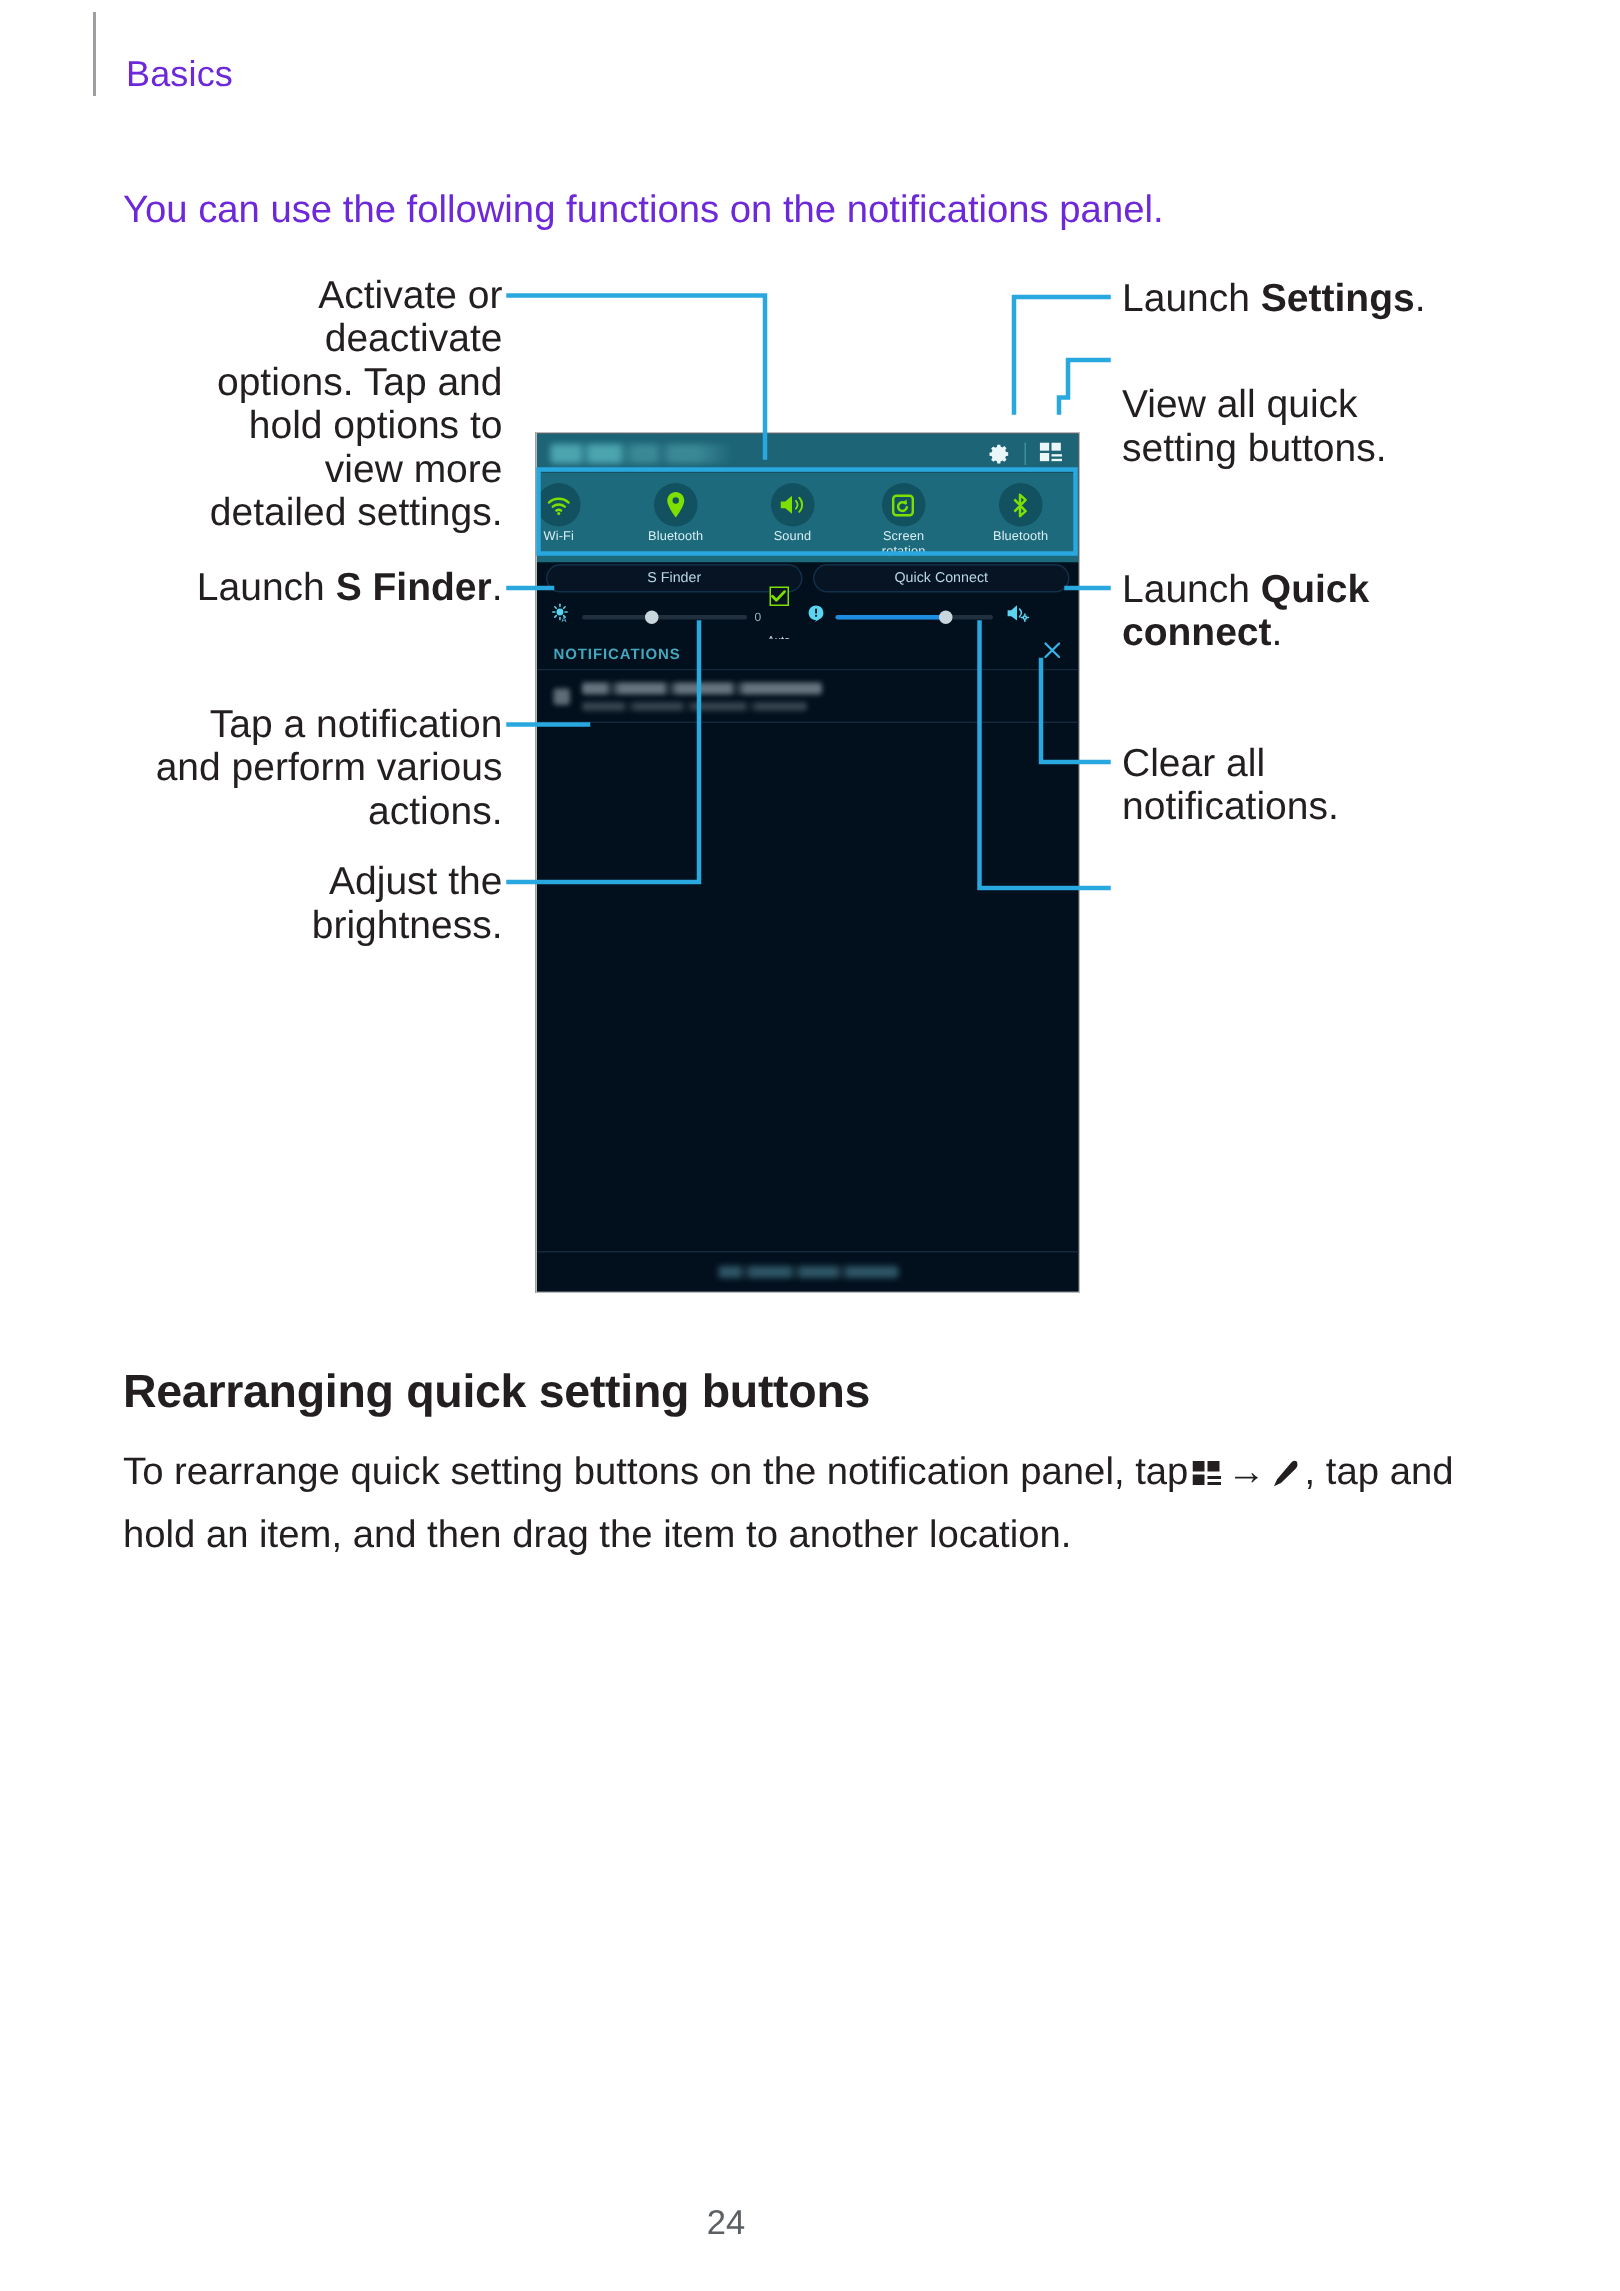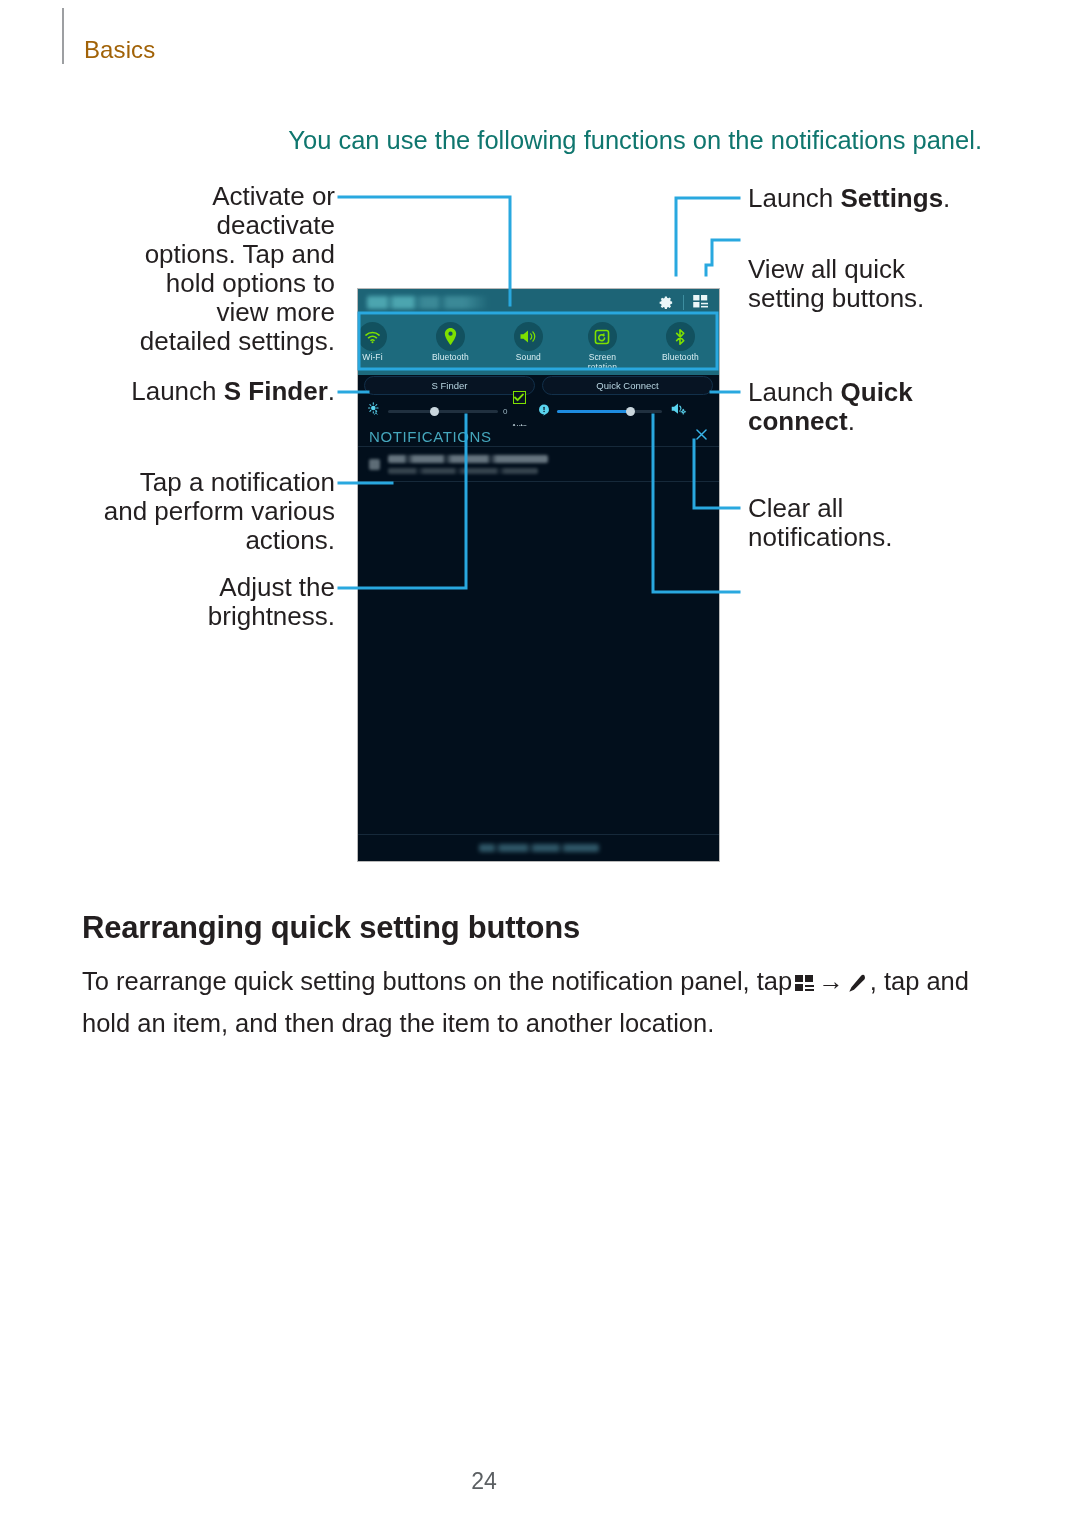--- a/index.html
+++ b/index.html
@@ -12,27 +12,27 @@
     overflow:hidden;
   }
   .page{position:absolute;inset:0;}
 
   
   .header-rule{
     position:absolute;left:62px;top:8px;width:2px;height:56px;background:#9d9fa2;
   }
   .breadcrumb{
     position:absolute;left:84px;top:36px;
-    font-size:24px;color:#a16207;letter-spacing:.1px;
+    font-size:24px;color:#6d28d9;letter-spacing:.1px;
   }
 
   
   .intro{
     position:absolute;left:82px;top:122px;width:900px;
-    font-size:25.5px;line-height:36px;color:#0f766e;text-align:right;
+    font-size:25.5px;line-height:36px;color:#6d28d9;
   }
 
   
   .figure{position:absolute;left:0;top:170px;width:1080px;height:710px;}
 
   
   .device{
     position:absolute;left:357px;top:118px;width:363px;height:574px;
     background:#020f1c;
     border:1px solid #b9b9b9;
@@ -107,21 +107,21 @@
     background:#081422;
   }
   .autolabel{font-size:7.5px;color:#cfe3ea;margin-top:18px;}
 
   
   .noti-head{
     position:absolute;left:0;top:137px;right:0;height:21px;
     border-bottom:1px solid #16293a;background:#020f1c;
     display:flex;align-items:center;padding:0 11px;box-sizing:border-box;
   }
-  .noti-title{font-size:15px;color:#45a7bd;letter-spacing:.6px;}
+  .noti-title{font-size:10px;color:#45a7bd;letter-spacing:.6px;font-weight:bold;}
   .noti-x{margin-left:auto;}
 
   
   .noti-item{
     position:absolute;left:0;top:158px;right:0;height:35px;
     border-bottom:1px solid #16293a;background:#020f1c;
     display:flex;align-items:center;padding:0 11px;box-sizing:border-box;
   }
   .noti-ico{
     width:11px;height:11px;border-radius:2px;background:#5d6c76;

